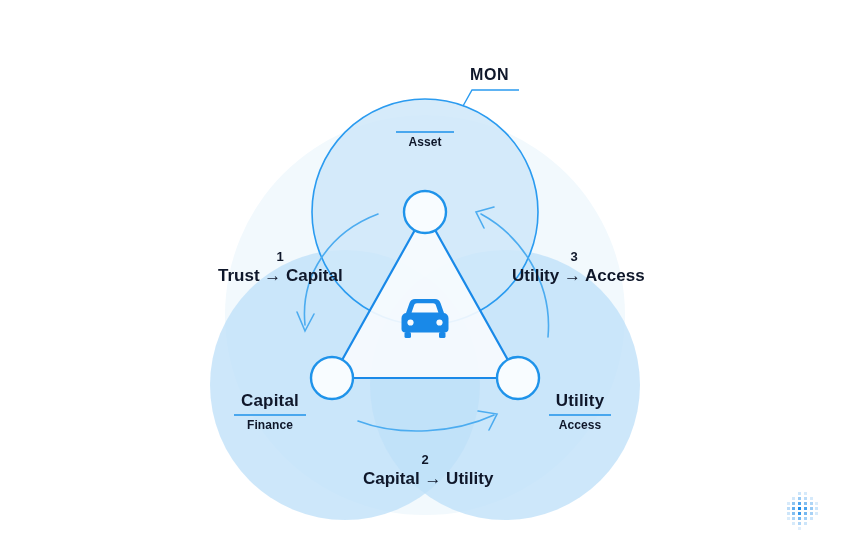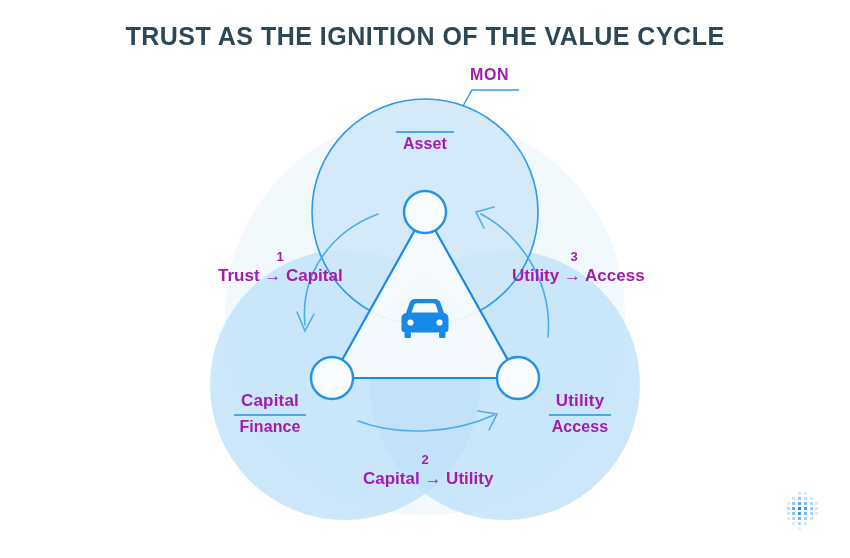--- a/index.html
+++ b/index.html
@@ -37,36 +37,36 @@
   #diagram {
     position: absolute;
     left: 0;
     top: 0;
     width: 850px;
     height: 558px;
   }
   .lbl {
     position: absolute;
     font-family: "Liberation Sans", sans-serif;
-    color: #a21caf;
+    color: #0f172a;
     font-weight: bold;
     white-space: nowrap;
     text-align: center;
   }
   .node-title {
     font-size: 17px;
     letter-spacing: 0.2px;
   }
   .node-rule {
     height: 2px;
     background: #49a7ee;
     margin: 3px auto 2px auto;
   }
   .node-sub {
-    font-size: 16px;
+    font-size: 12px;
     letter-spacing: 0.1px;
   }
   .step-num {
     font-size: 13px;
   }
   .step-txt {
     font-size: 17px;
     margin-top: 2px;
   }
   #mon-label {
@@ -79,21 +79,20 @@
     top: 489px;
     width: 38px;
     height: 42px;
   }
 </style>
 </head>
 <body>
 
 <div id="stage">
 
-  <div id="title">TRUST AS THE IGNITION OF THE VALUE CYCLE</div>
 
   <svg id="diagram" viewBox="0 0 850 558">
 
     <circle cx="425" cy="315" r="200" fill="#f2f9fd"></circle>
 
     <g>
       <circle cx="345" cy="385" r="135" fill="#bfe0f8" fill-opacity="0.78"></circle>
       <circle cx="505" cy="385" r="135" fill="#bfe0f8" fill-opacity="0.78"></circle>
       <circle cx="425" cy="212" r="113" fill="#cfe8f9" fill-opacity="0.85" stroke="#2a9bf0" stroke-width="1.6"></circle>
     </g>

